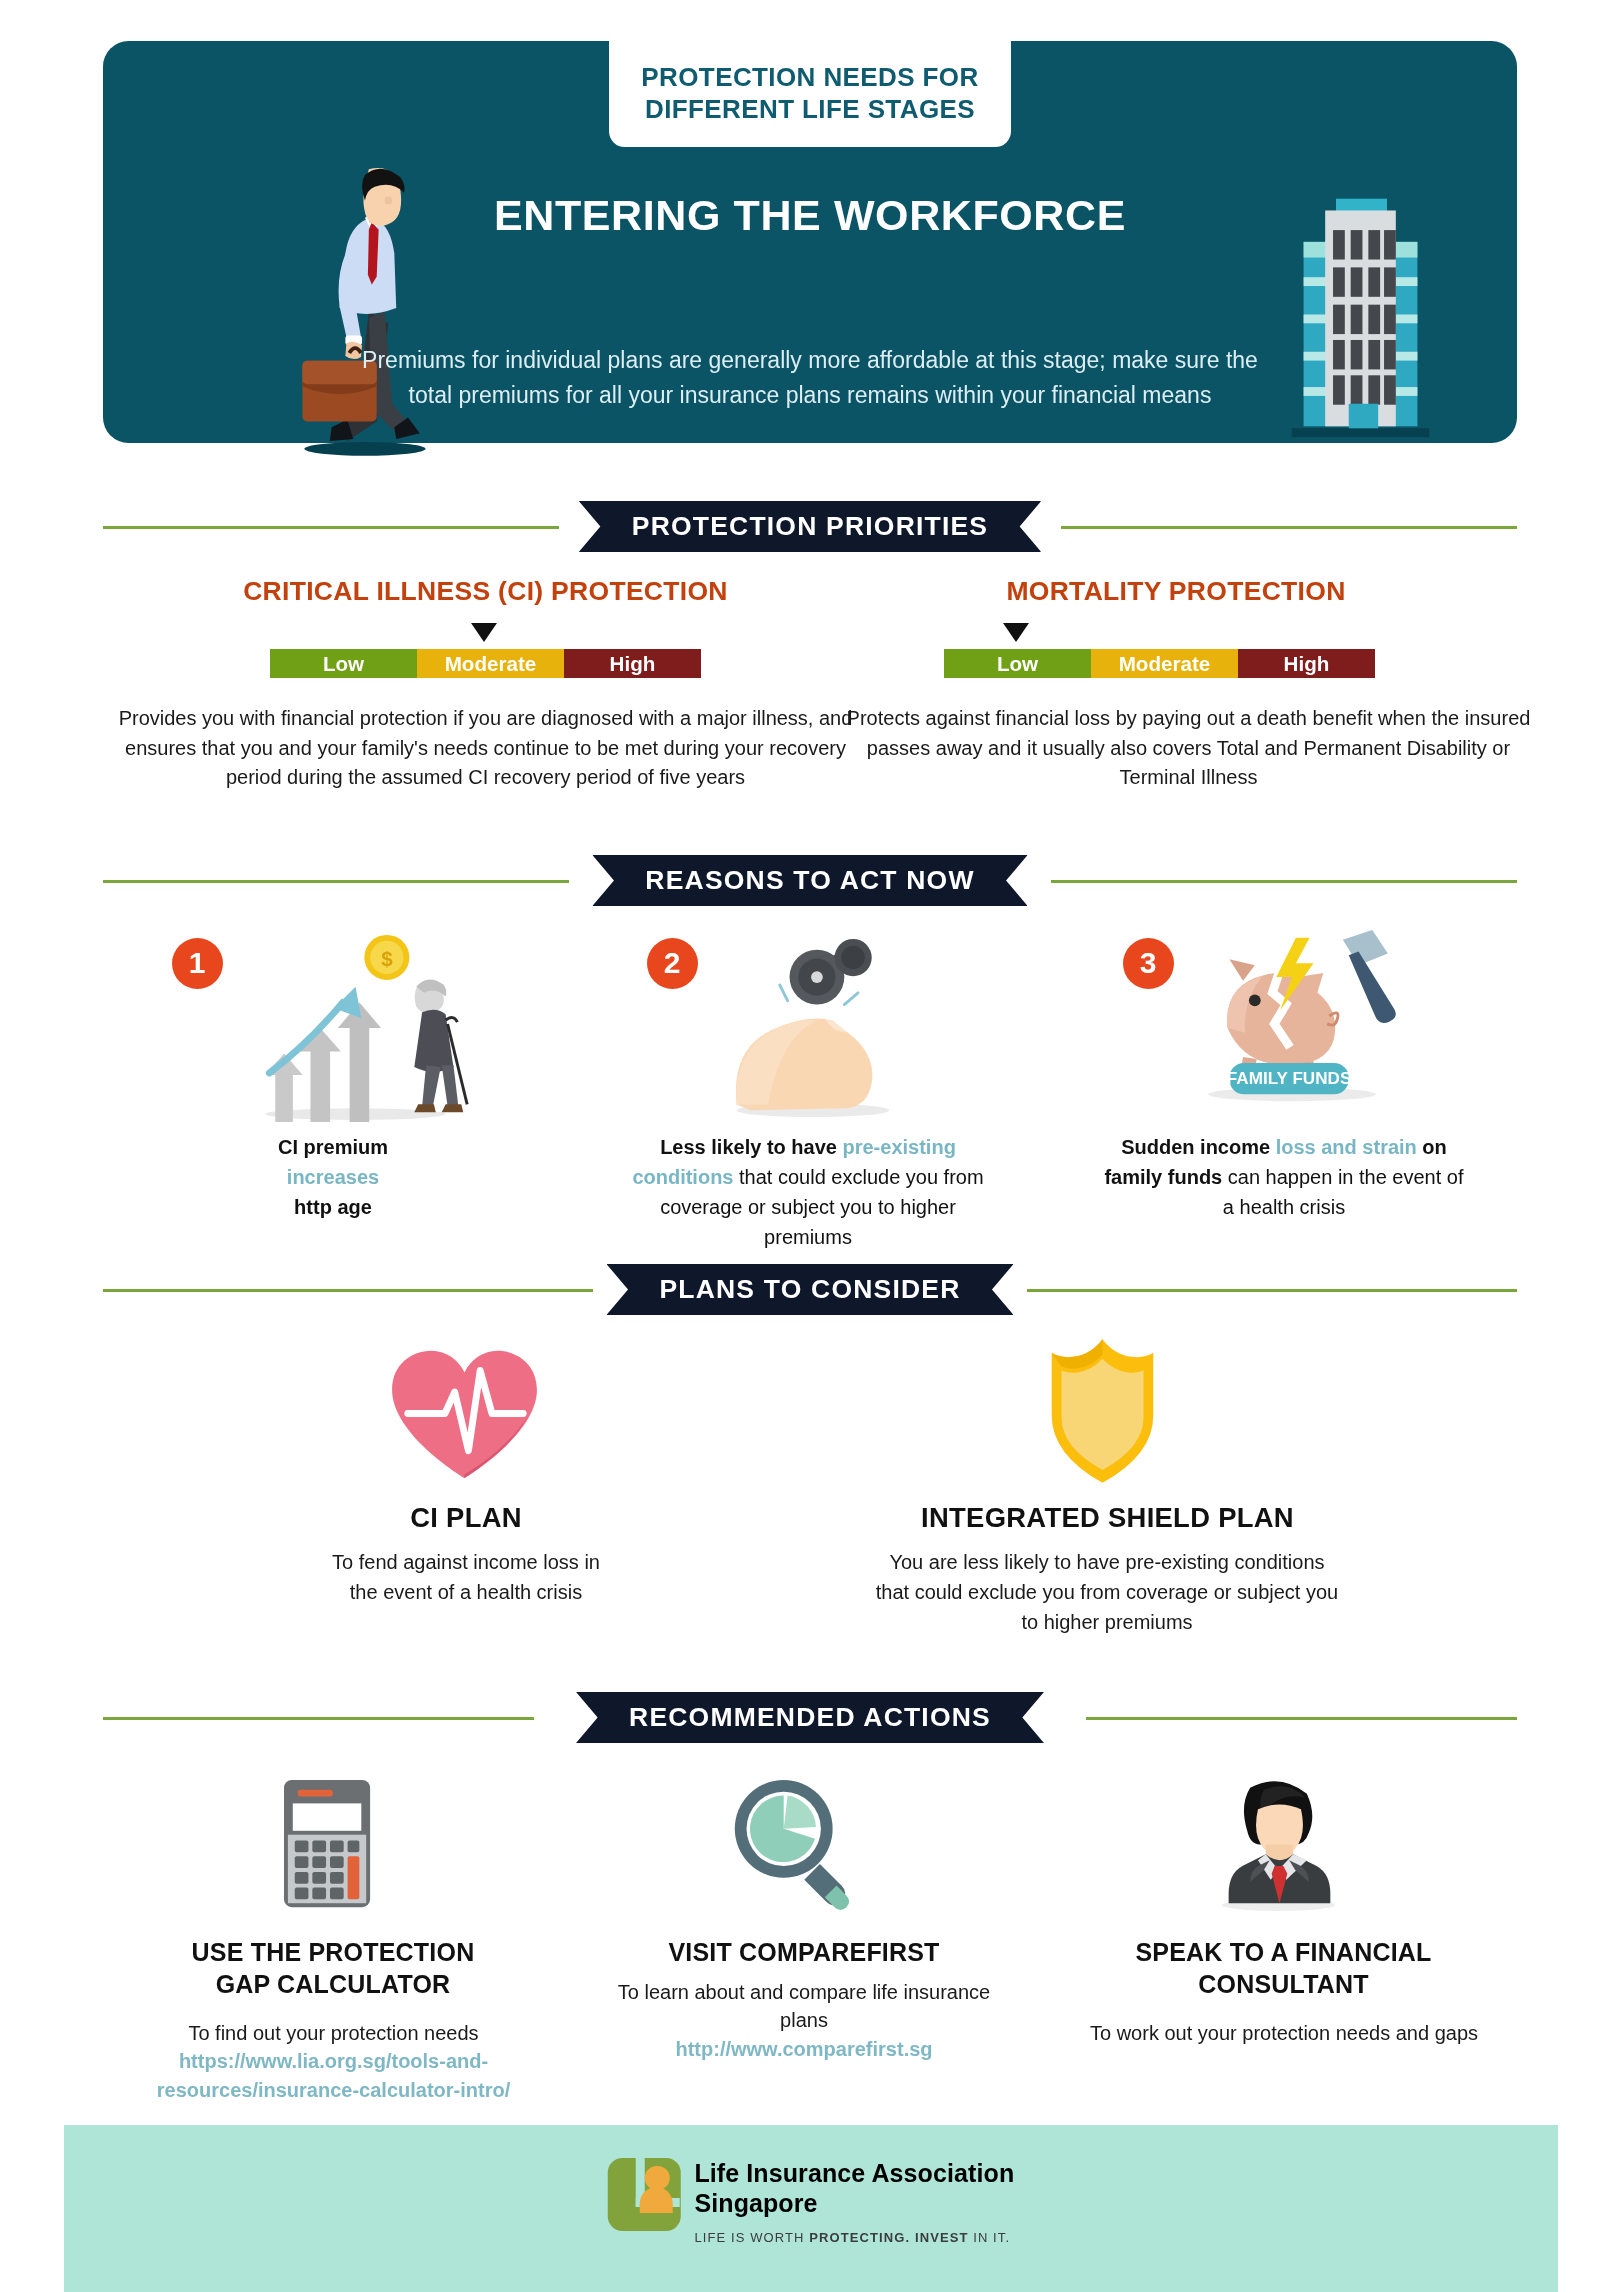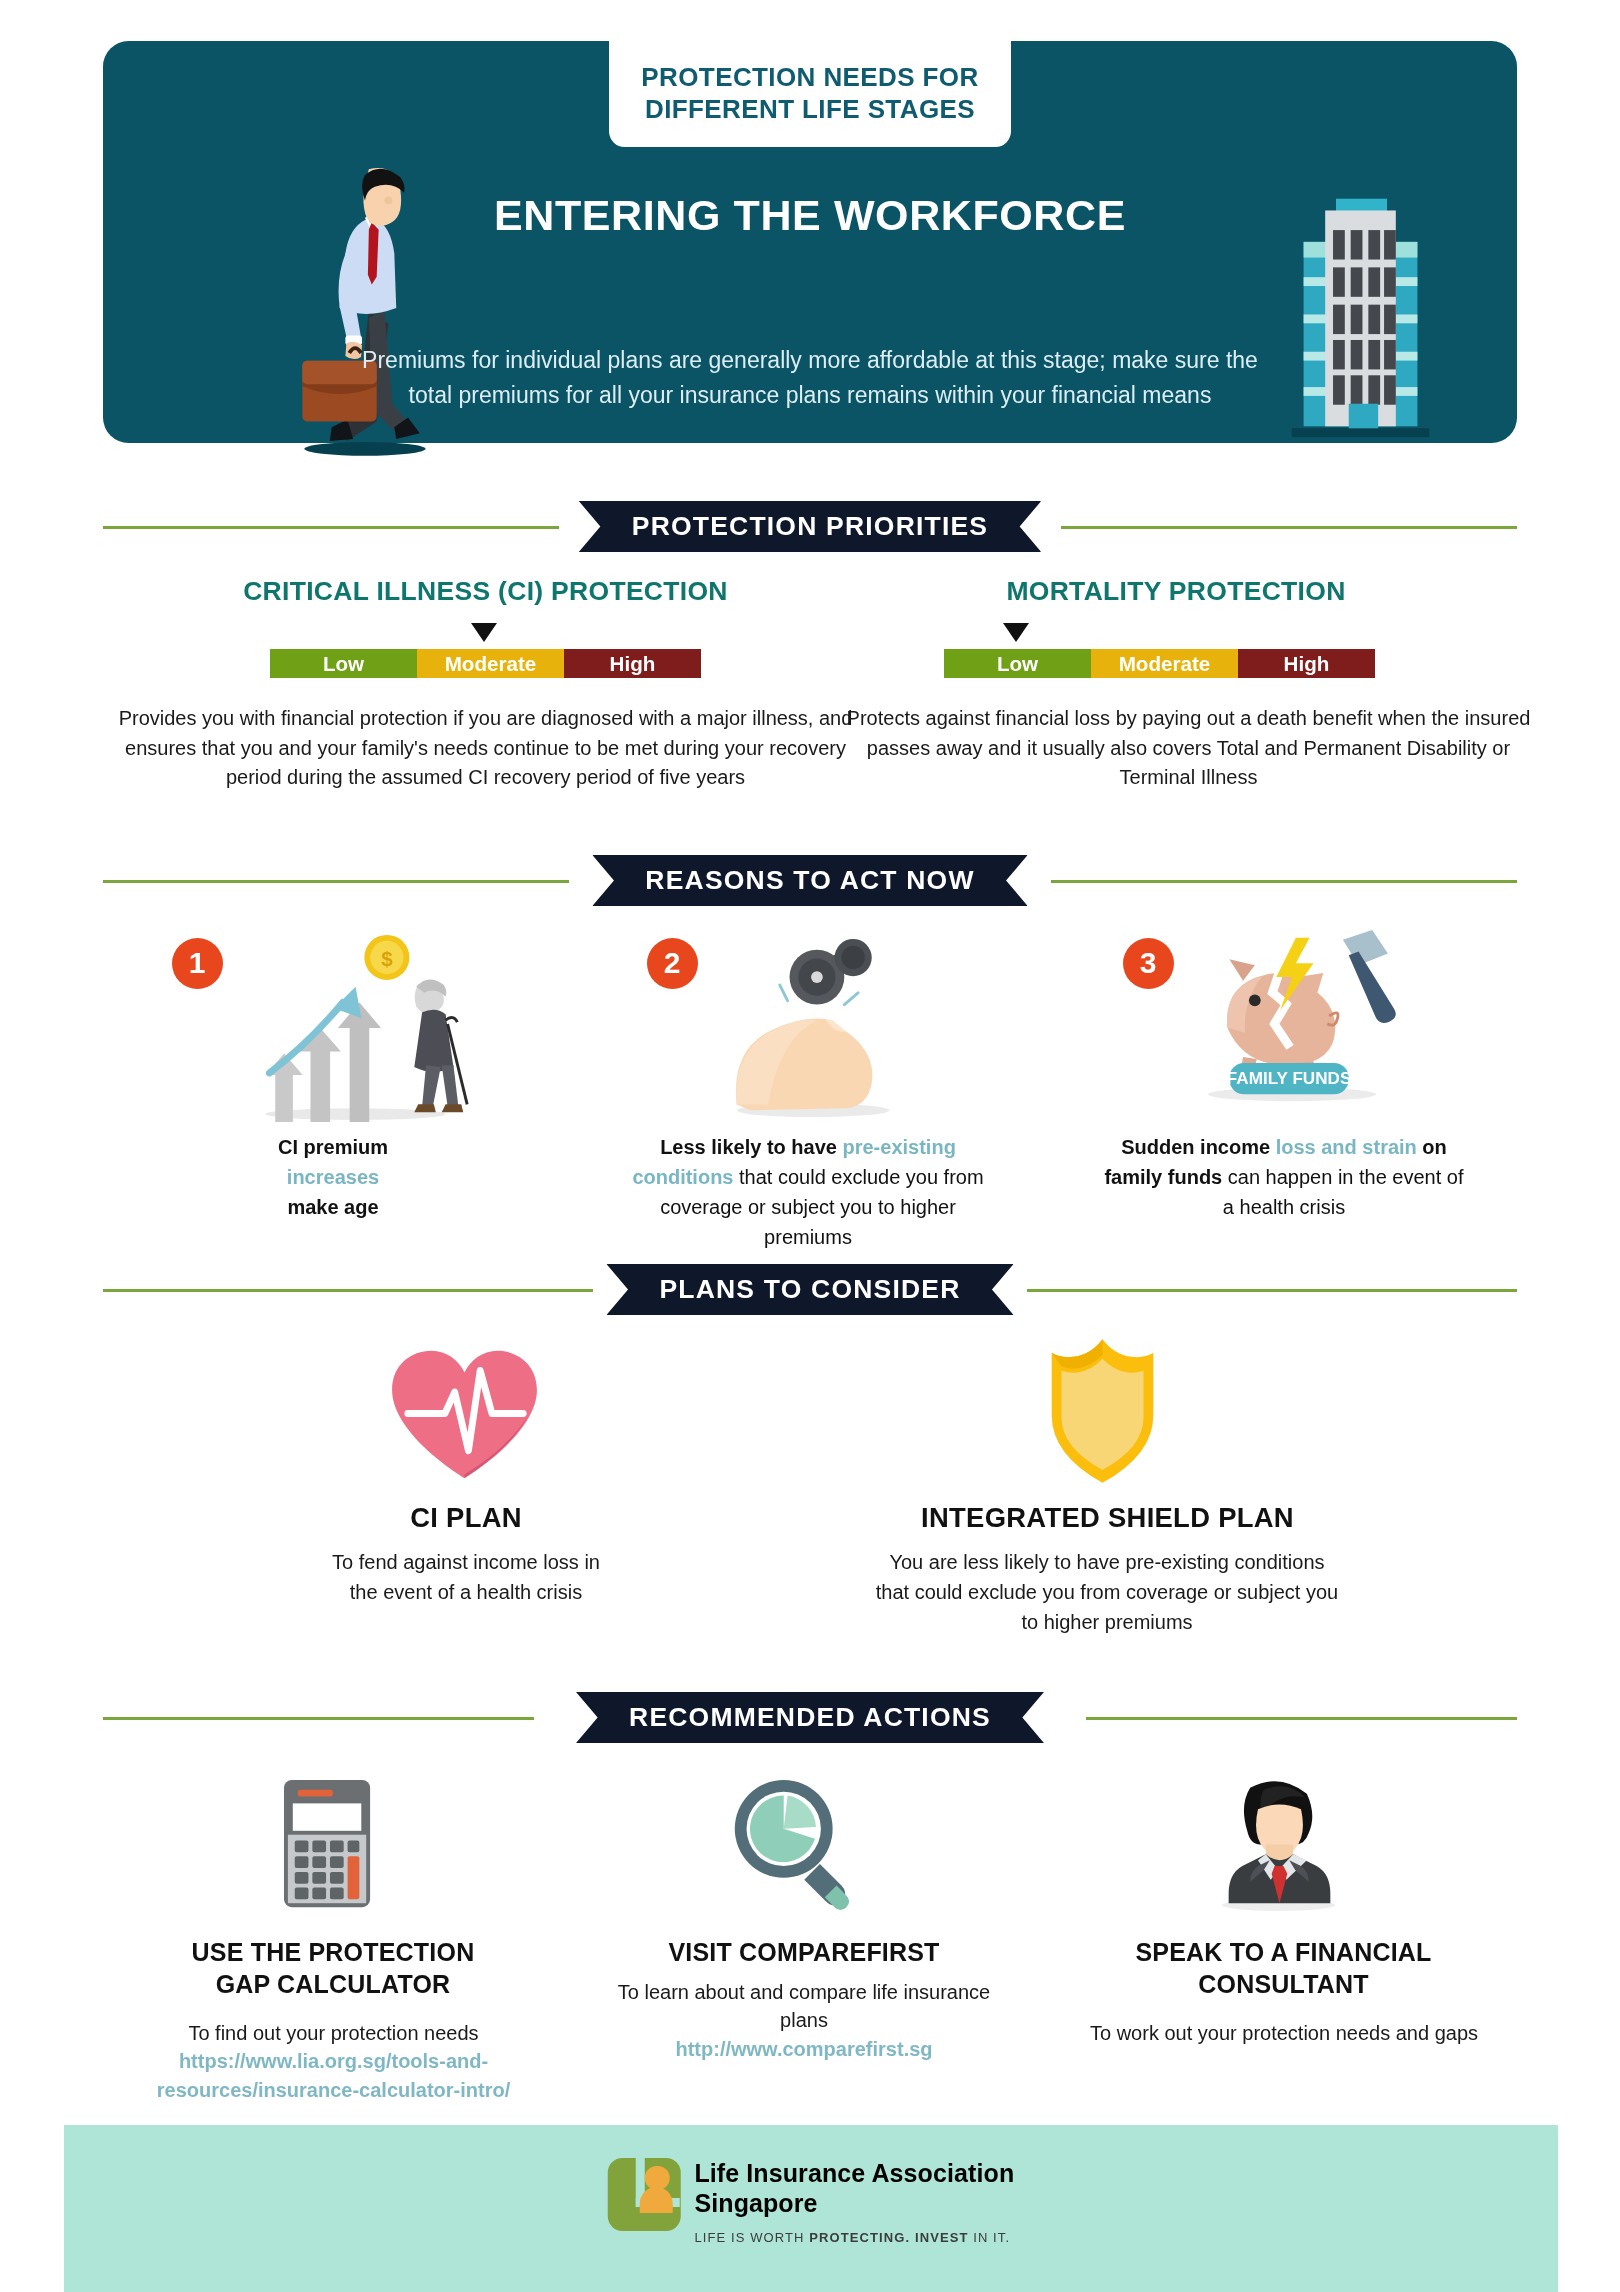--- a/index.html
+++ b/index.html
@@ -53,21 +53,21 @@
     height:51px;background:#0f172a;color:#fff;
     display:flex;align-items:center;justify-content:center;
     font-size:26.5px;font-weight:bold;letter-spacing:1.2px;
     padding:0 53px;
     clip-path:polygon(0 0,100% 0,calc(100% - 21.6px) 50%,100% 100%,0 100%,21.6px 50%);
   }
 
   
   .prio-title{
     position:absolute;text-align:center;font-size:26.5px;font-weight:bold;
-    color:#0f766e;letter-spacing:0.3px;
+    color:#c2410c;letter-spacing:0.3px;
   }
   .meter{position:absolute;height:29px;display:flex;}
   .meter .seg{
     display:flex;align-items:center;justify-content:center;
     color:#ffffff;font-weight:bold;font-size:20.6px;
   }
   .seg.low{background:#6fa016;}
   .seg.mod{background:#e7b20b;}
   .seg.high{background:#7f1d1d;}
   .pointer{
@@ -269,21 +269,21 @@
     <path d="M190 142 l-4 42 h11 l8 -40 Z" fill="#5d5d66"></path>
     <path d="M206 142 l6 42 h11 l-5 -42 Z" fill="#5d5d66"></path>
     <path d="M182 182 h16 l2 8 h-22 Z" fill="#6b4a2a"></path>
     <path d="M210 182 h16 l2 8 h-22 Z" fill="#6b4a2a"></path>
     <path d="M212 100 l20 82" stroke="#2b2b2b" stroke-width="3" fill="none"></path>
     <path d="M210 96 q8 -6 12 2" stroke="#2b2b2b" stroke-width="3" fill="none"></path>
   </svg>
   <div class="reason-txt" style="left:0;top:206px">
     <span>CI premium </span><br>
     <span class="hl">increases</span><br>
-    <span> make age</span>
+    <span> http age</span>
   </div>
 </div>
 
 <div class="reason" style="left:622px;top:926px">
   <div class="num" style="left:24.5px;top:11.8px">2</div>
   <svg class="reason-art" style="left:93px;top:9.8px;width:196px;height:186px" viewBox="0 0 200 190">
     <ellipse cx="100" cy="178" rx="78" ry="7" fill="#eaeaea"></ellipse>
     <path d="M22 172 q-6 -56 36 -76 q34 -16 62 -10 l22 18 q22 20 18 46 q-4 24 -26 26 l-98 2 Z" fill="#fad7b3"></path>
     <path d="M22 172 q-4 -52 34 -74 q26 -14 48 -12 q-38 18 -50 86 Z" fill="#fbdfc3"></path>
     <path d="M112 84 q20 -18 36 -4 l-6 16 q-18 8 -30 -12 Z" fill="#ffffff" opacity=".35"></path>

